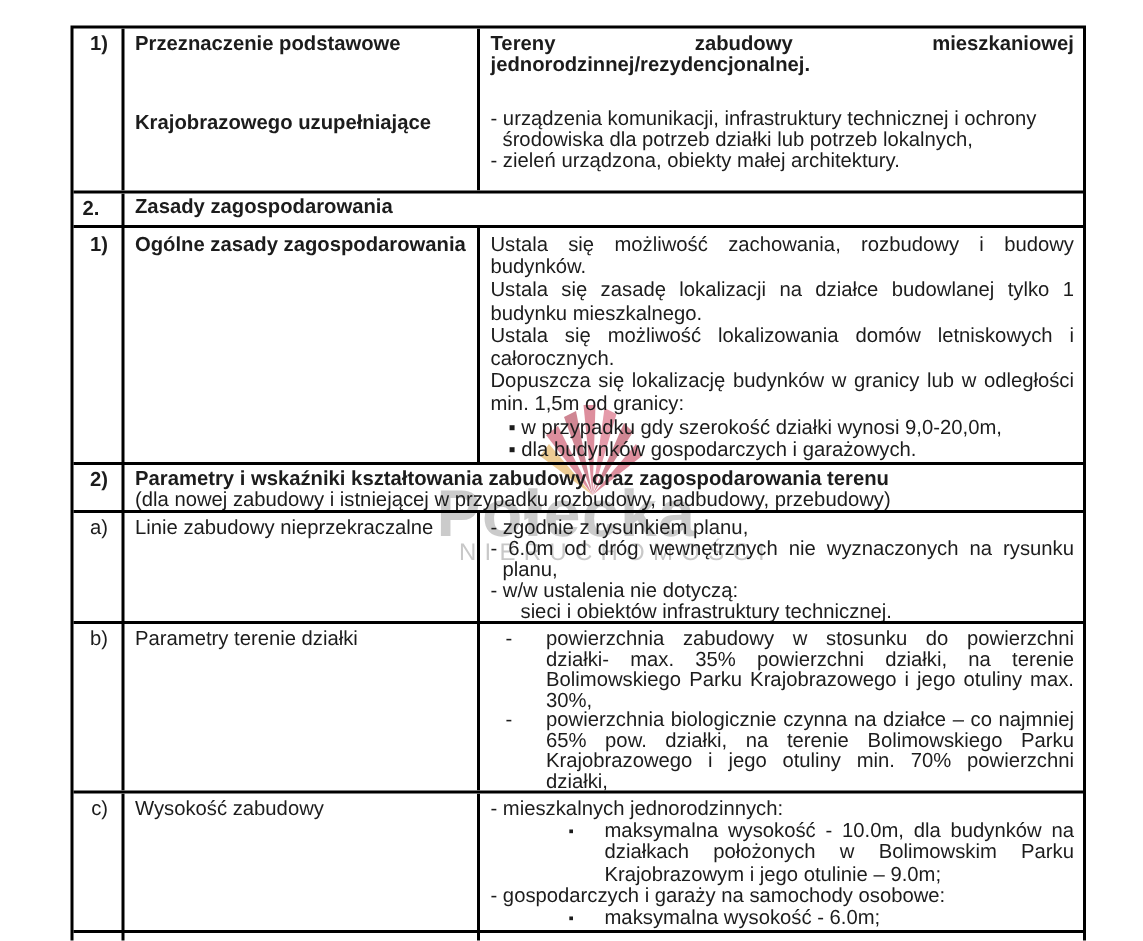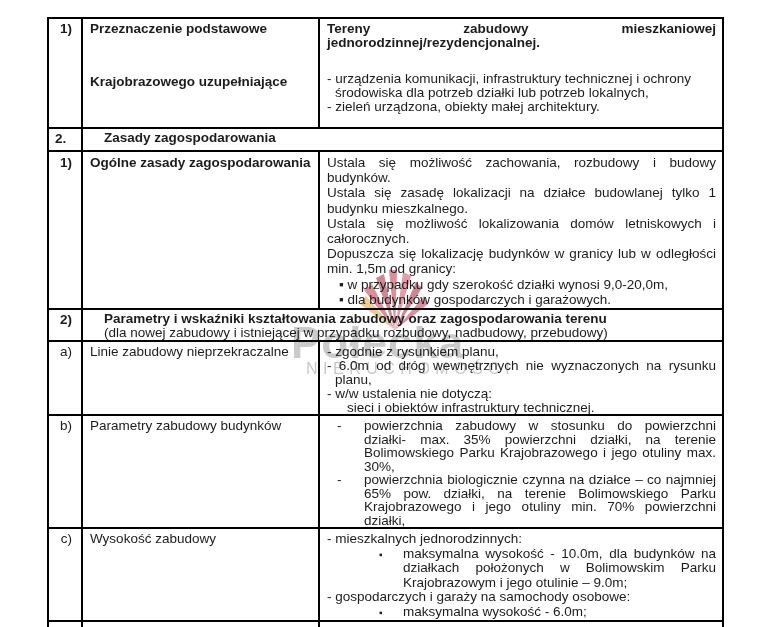--- a/index.html
+++ b/index.html
@@ -34,21 +34,21 @@
   }
   .row{display:flex;border-bottom:2px solid #000;box-sizing:border-box;overflow:hidden;}
   .row:last-child{border-bottom:none;}
   .c1{
     width:34px;flex:none;border-right:2px solid #000;box-sizing:border-box;
     padding:3px 9px 0 0;text-align:right;
   }
   .c1.left{text-align:left;padding:3px 0 0 6px;}
   .c2{width:237px;flex:none;border-right:2px solid #000;box-sizing:border-box;padding:3px 6px 0 7px;}
   .c3{flex:1;box-sizing:border-box;padding:3px 6px 0 7px;}
-  .cspan{flex:1;box-sizing:border-box;padding:2px 6px 0 21px;}
+  .cspan{flex:1;box-sizing:border-box;padding:2px 6px 0 7px;}
 
   .h110{height:110px}.h23{height:23px}.h158{height:158px}.h32{height:32px}
   .h74{height:74px}.h113{height:113px}.h93{height:93px}.h45{height:45px}
 
   .r3{line-height:15.2px}
   .r5{line-height:14px}
   .r6{line-height:13.5px}
   .r7{line-height:14.55px}
 
   .b{font-weight:bold}
@@ -141,21 +141,21 @@
         <div class="blk dash">- zgodnie z rysunkiem planu,</div>
         <div class="blk dash j">- 6.0m od dróg wewnętrznych nie wyznaczonych na rysunku planu,</div>
         <div class="blk dash">- w/w ustalenia nie dotyczą:</div>
         <div class="blk indent">sieci i obiektów infrastruktury technicznej.</div>
       </div>
   </div>
 
   <div class="row h113 r6">
     <div class="c1">b)</div>
     <div class="c2">
-      <div>Parametry zabudowy budynków</div>
+      <div>Parametry terenie działki</div>
     </div>
     <div class="c3">
         <div class="blk dash-tab j">
           <span class="mk">-</span>
           <span class="tx">powierzchnia zabudowy w stosunku do powierzchni działki- max. 35% powierzchni działki, na terenie Bolimowskiego Parku Krajobrazowego i jego otuliny max. 30%,</span>
         </div>
         <div class="blk dash-tab j">
           <span class="mk">-</span>
           <span class="tx">powierzchnia biologicznie czynna na działce – co najmniej 65% pow. działki, na terenie Bolimowskiego Parku Krajobrazowego i jego otuliny min. 70% powierzchni działki,</span>
         </div>

